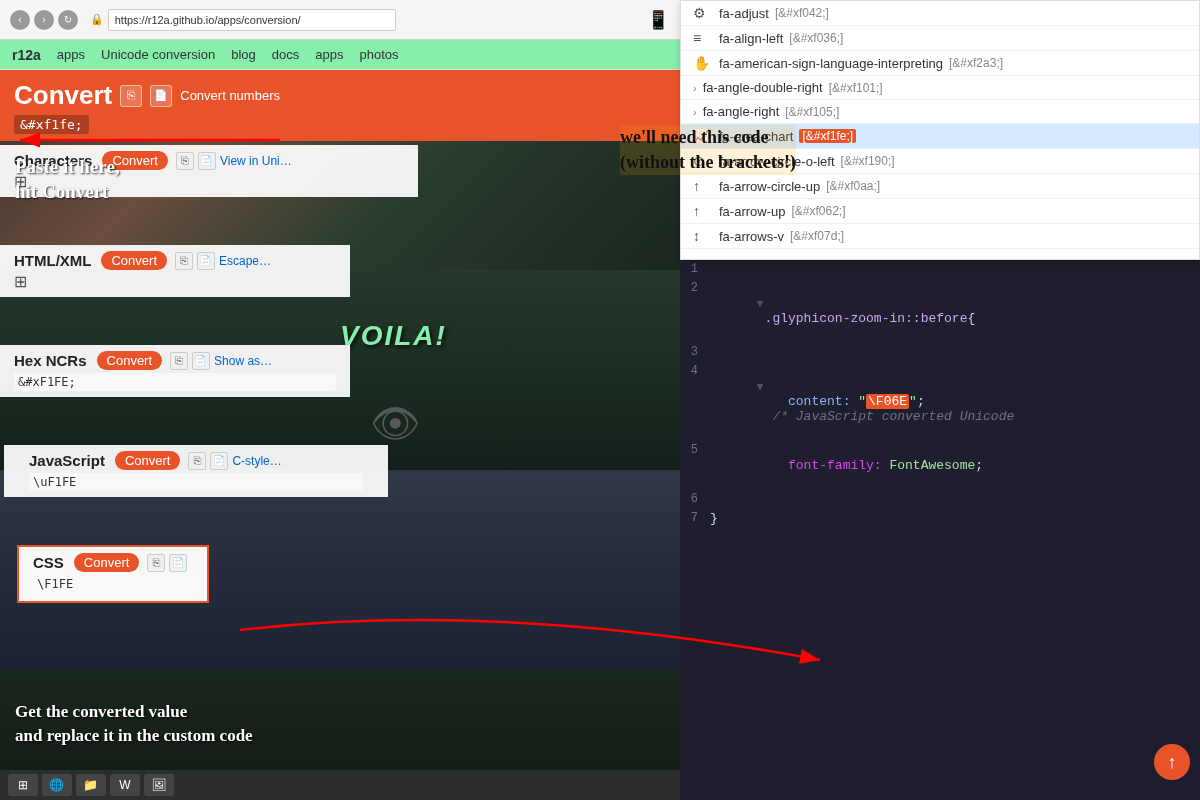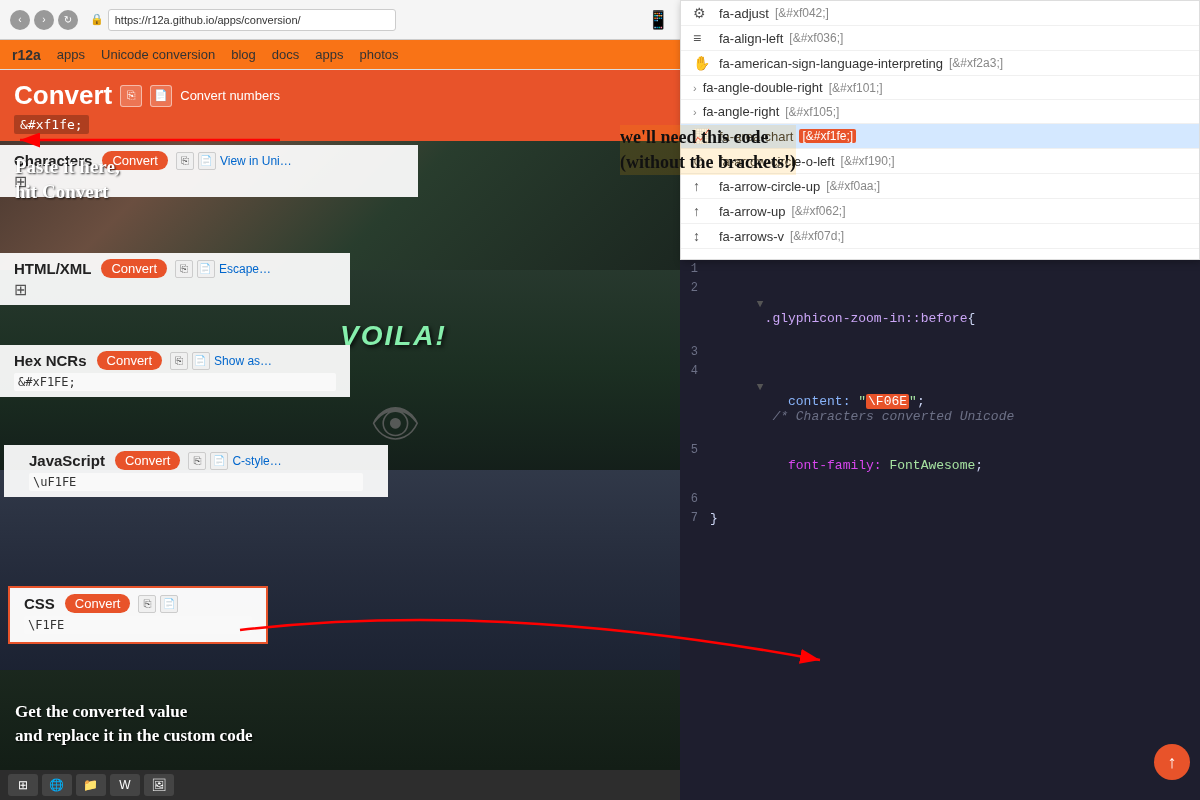--- a/index.html
+++ b/index.html
@@ -9,21 +9,21 @@
       position: absolute; top: 0; left: 0; width: 680px; height: 40px; background: #f5f5f5;
       display: flex; align-items: center; padding: 0 10px; gap: 8px; border-bottom: 1px solid #ccc;
     }
     .address-bar-nav { display: flex; gap: 4px; }
     .nav-btn { width: 20px; height: 20px; background: #999; border-radius: 50%; display: flex; align-items: center; justify-content: center; cursor: pointer; font-size: 10px; color: white; }
     .address-input { flex: 1; height: 22px; border: 1px solid #ccc; border-radius: 3px; padding: 0 6px; font-size: 11px; color: #333; background: white; }
     .mobile-icon { font-size: 18px; color: #555; margin-left: auto; }
 
     
     .nav-bar {
-      position: absolute; top: 40px; left: 0; width: 680px; height: 30px; background: #f97316;
+      position: absolute; top: 40px; left: 0; width: 680px; height: 30px; background: #86efac;
       display: flex; align-items: center; padding: 0 12px; gap: 16px; border-bottom: 1px solid #ddd;
       font-size: 13px; color: #333;
     }
     .nav-bar a { color: #333; text-decoration: none; cursor: pointer; }
     .icon-btn { width: 22px; height: 22px; background: rgba(255,255,255,0.2); border: 1px solid rgba(255,255,255,0.5); border-radius: 3px; cursor: pointer; display: flex; align-items: center; justify-content: center; font-size: 11px; color: white; }
 
     
     .bg-image-1 {
       position: absolute; top: 70px; left: 0; width: 680px; height: 200px;
       background: linear-gradient(135deg, #4a3728 0%, #8b6347 30%, #2d4a2d 60%, #1a2a1a 100%);
@@ -98,24 +98,24 @@
       position: absolute; bottom: 0; left: 0; width: 680px; height: 30px;
       background: #2d2d2d; display: flex; align-items: center; padding: 0 8px; gap: 4px;
     }
     .taskbar-btn { width: 30px; height: 22px; background: #444; border-radius: 3px; display: flex; align-items: center; justify-content: center; font-size: 12px; color: white; cursor: pointer; }
 
     
     svg.arrow { position: absolute; pointer-events: none; z-index: 40; overflow: visible; }
 
     
     .section-characters { position: absolute; top: 145px; left: 0; width: 418px; z-index: 25; background: rgba(255,255,255,0.93); padding: 6px 14px 6px; }
-    .section-htmlxml { position: absolute; top: 245px; left: 0; width: 350px; z-index: 25; background: rgba(255,255,255,0.93); padding: 6px 14px 6px; margin-top: 8px; }
+    .section-htmlxml { position: absolute; top: 245px; left: 0; width: 350px; z-index: 25; background: rgba(255,255,255,0.93); padding: 6px 14px 6px; }
     .section-hexncrs { position: absolute; top: 345px; left: 0; width: 350px; z-index: 25; background: rgba(255,255,255,0.93); padding: 6px 14px 6px; }
     .section-javascript { position: absolute; top: 445px; left: 4px; width: 384px; z-index: 25; background: rgba(255,255,255,0.93); padding: 6px 25px 6px; }
-    .section-css { position: absolute; top: 545px; left: 8px; width: 260px; z-index: 25; background: rgba(255,255,255,0.97); padding: 6px 14px 8px; border: 2px solid #e8532a; margin-top: 41px; }
+    .section-css { position: absolute; top: 545px; left: 17px; width: 192px; z-index: 25; background: rgba(255,255,255,0.97); padding: 6px 14px 8px; border: 2px solid #e8532a; }
   </style>
 </head>
 <body>
 
 <div class="address-bar">
   <div class="address-bar-nav">
     <div class="nav-btn">‹</div>
     <div class="nav-btn">›</div>
     <div class="nav-btn">↻</div>
   </div>
@@ -337,21 +337,21 @@
   </div>
   <div class="code-line">
     <span class="line-num">3</span>
     <span class="code-content"> </span>
   </div>
   <div class="code-line">
     <span class="line-num">4</span>
     <span class="code-content">
       <span style="color:#555;font-size:11px;">▼</span>
       <span style="color:#89b4fa;">    content: </span><span style="color:#a6e3a1;">"<span style="background:#e8532a;color:white;border-radius:2px;padding:0 2px;">\F06E</span>"</span><span style="color:#cdd6f4;">;</span>
-      <span style="color:#6c7086;font-style:italic;">  /* Characters converted Unicode</span>
+      <span style="color:#6c7086;font-style:italic;">  /* JavaScript converted Unicode</span>
     </span>
   </div>
   <div class="code-line">
     <span class="line-num">5</span>
     <span class="code-content">
       <span style="color:#d946ef;">    font-family: </span><span style="color:#a6e3a1;">FontAwesome</span><span style="color:#cdd6f4;">;</span>
     </span>
   </div>
   <div class="code-line">
     <span class="line-num">6</span>

